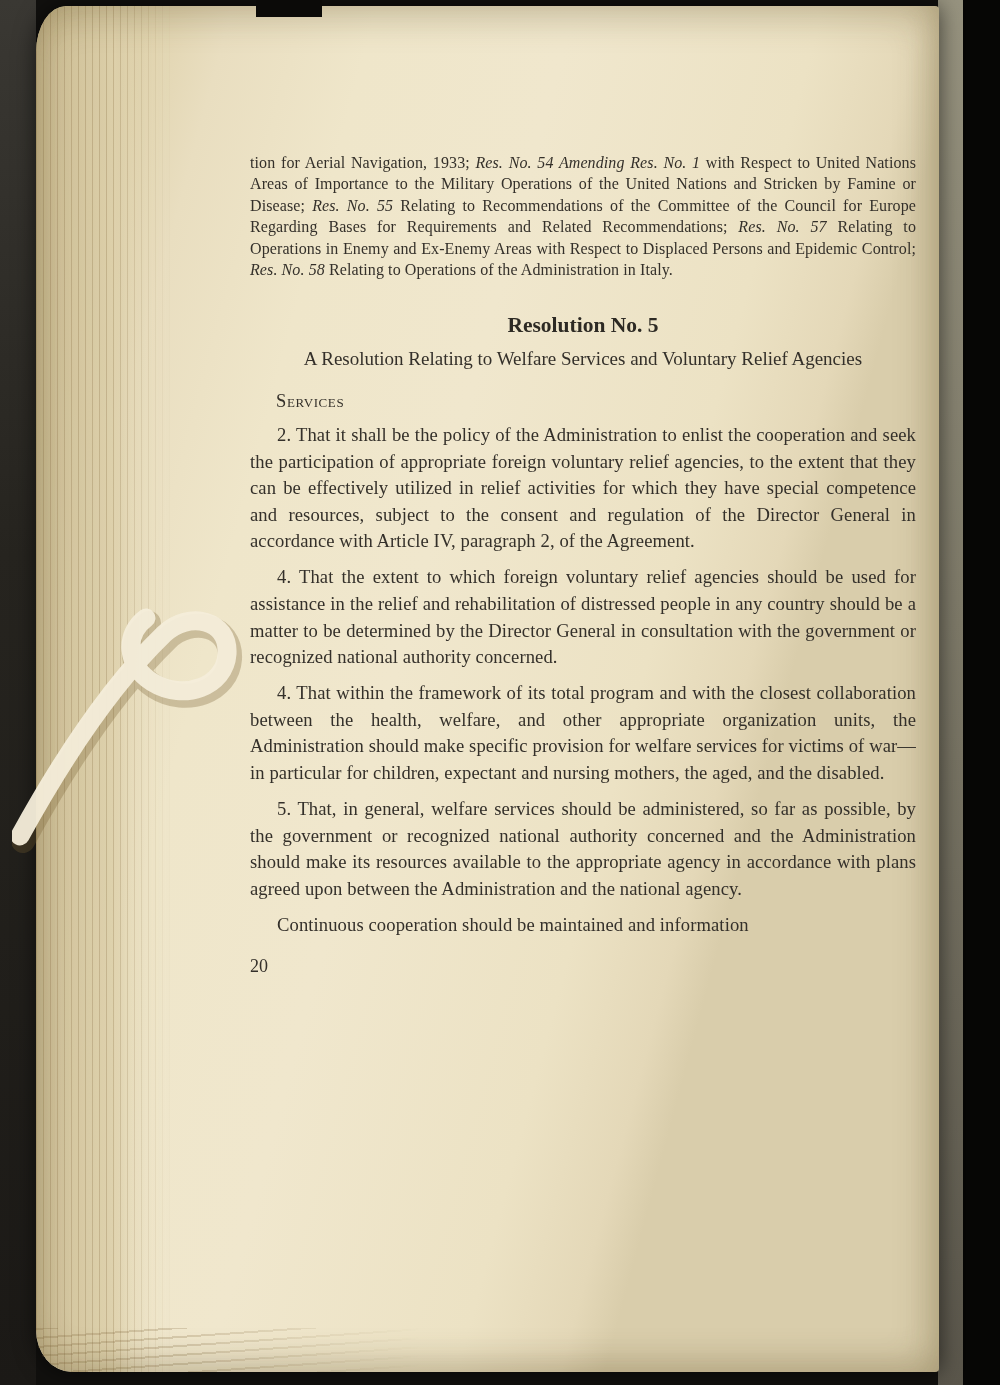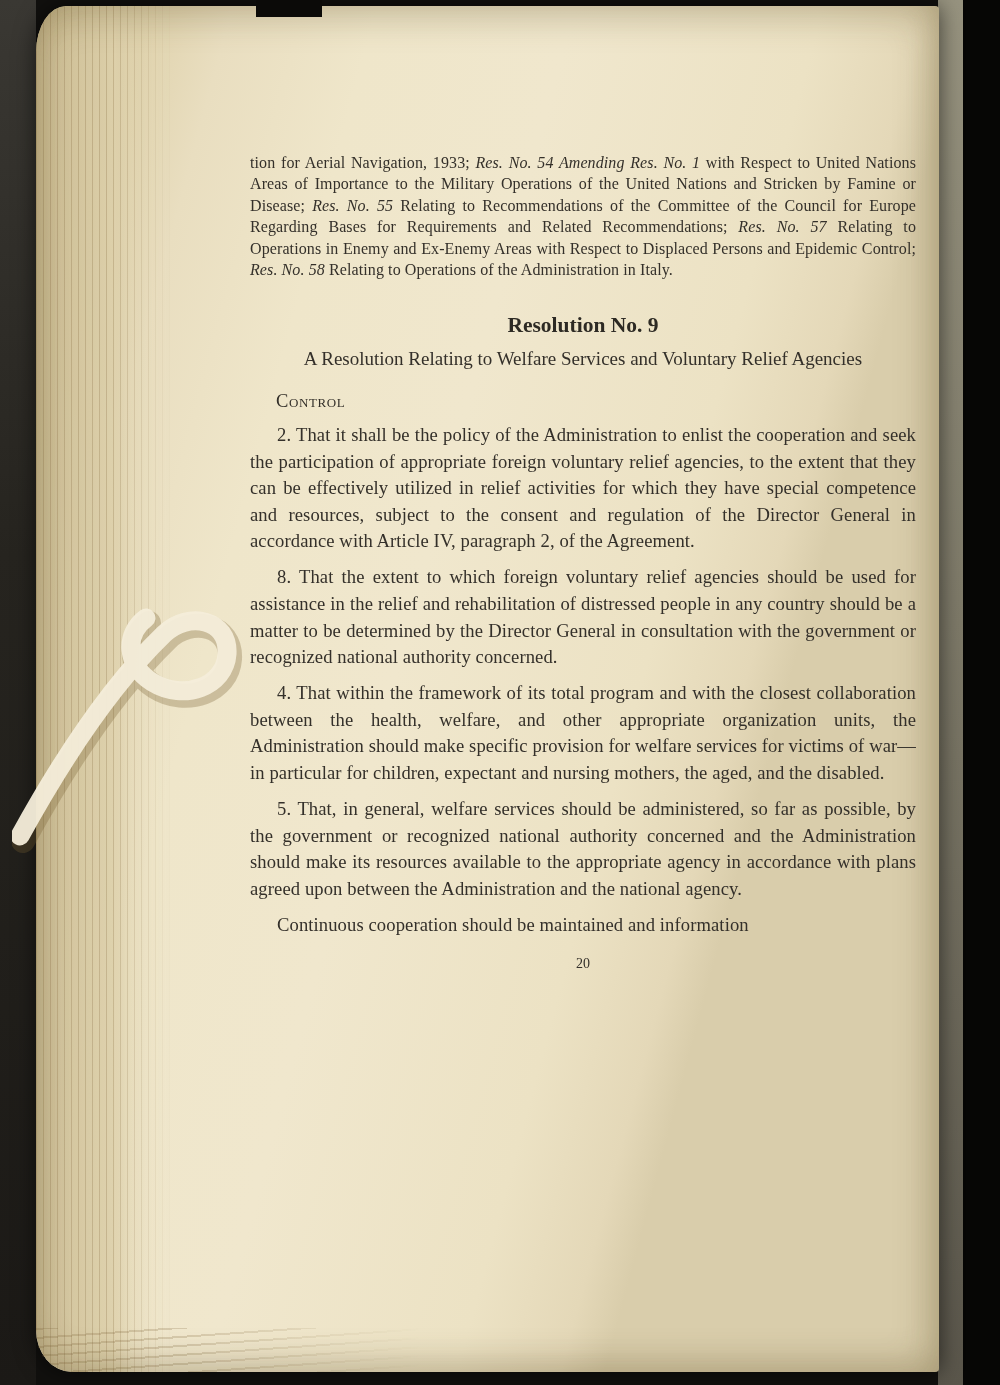--- a/index.html
+++ b/index.html
@@ -109,47 +109,47 @@
   }
   .para {
     margin: 9.5px 0 0 0;
     font-size: 18.6px; line-height: 26.6px;
     text-align: justify;
     text-indent: 27px;
     letter-spacing: .1px;
   }
   .pageno {
     margin-top: 17px;
-    font-size: 14px; text-align: center;
+    font-size: 18px; text-align: left;
   }
 </style>
 </head>
 <body>
 
 <div class="stage">
   <div class="bg-left"></div>
   <div class="bg-right-gray"></div>
   <div class="bg-right-black"></div>
   <div class="top-notch"></div>
 
   <div class="page">
     <div class="page-stack-left"></div>
     <div class="page-stack-bottom"></div>
 
     <div class="content">
       <p class="cont-par"><span>tion for Aerial Navigation, 1933; </span><i>Res. No. 54 Amending Res. No. 1</i><span> with Respect to United Nations Areas of Importance to the Military Operations of the United Nations and Stricken by Famine or Disease; </span><i>Res. No. 55</i><span> Relating to Recommendations of the Committee of the Council for Europe Regarding Bases for Requirements and Related Recommendations; </span><i>Res. No. 57</i><span> Relating to Operations in Enemy and Ex-Enemy Areas with Respect to Displaced Persons and Epidemic Control; </span><i>Res. No. 58</i><span> Relating to Operations of the Administration in Italy.</span></p>
 
-      <h1 class="heading">Resolution No. 9</h1>
+      <h1 class="heading">Resolution No. 5</h1>
 
       <p class="subtitle">A Resolution Relating to Welfare Services and Voluntary Relief Agencies</p>
 
-      <p class="resolved">Control</p>
+      <p class="resolved">Services</p>
 
       <p class="para">2. That it shall be the policy of the Administration to enlist the cooperation and seek the participation of appropriate foreign voluntary relief agencies, to the extent that they can be effectively utilized in relief activities for which they have special competence and resources, subject to the consent and regulation of the Director General in accordance with Article IV, paragraph 2, of the Agreement.</p>
-      <p class="para">8. That the extent to which foreign voluntary relief agencies should be used for assistance in the relief and rehabilitation of distressed people in any country should be a matter to be determined by the Director General in consultation with the government or recognized national authority concerned.</p>
+      <p class="para">4. That the extent to which foreign voluntary relief agencies should be used for assistance in the relief and rehabilitation of distressed people in any country should be a matter to be determined by the Director General in consultation with the government or recognized national authority concerned.</p>
       <p class="para">4. That within the framework of its total program and with the closest collaboration between the health, welfare, and other appropriate organization units, the Administration should make specific provision for welfare services for victims of war—in particular for children, expectant and nursing mothers, the aged, and the disabled.</p>
       <p class="para">5. That, in general, welfare services should be administered, so far as possible, by the government or recognized national authority concerned and the Administration should make its resources available to the appropriate agency in accordance with plans agreed upon between the Administration and the national agency.</p>
 
       <p class="para">Continuous cooperation should be maintained and information</p>
 
       <div class="pageno">20</div>
     </div>
   </div>
 
   <div class="clip">

